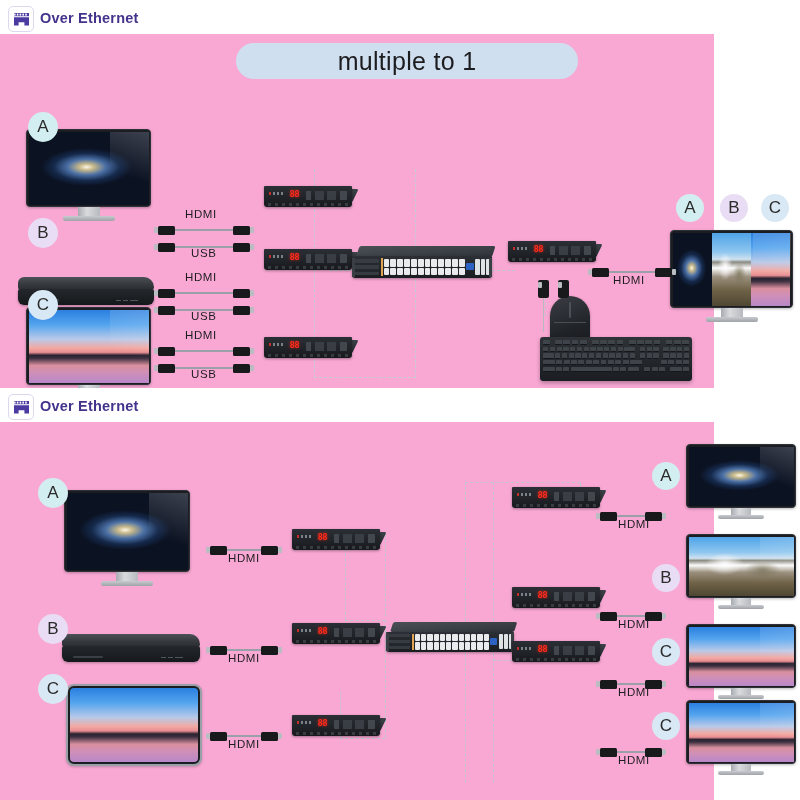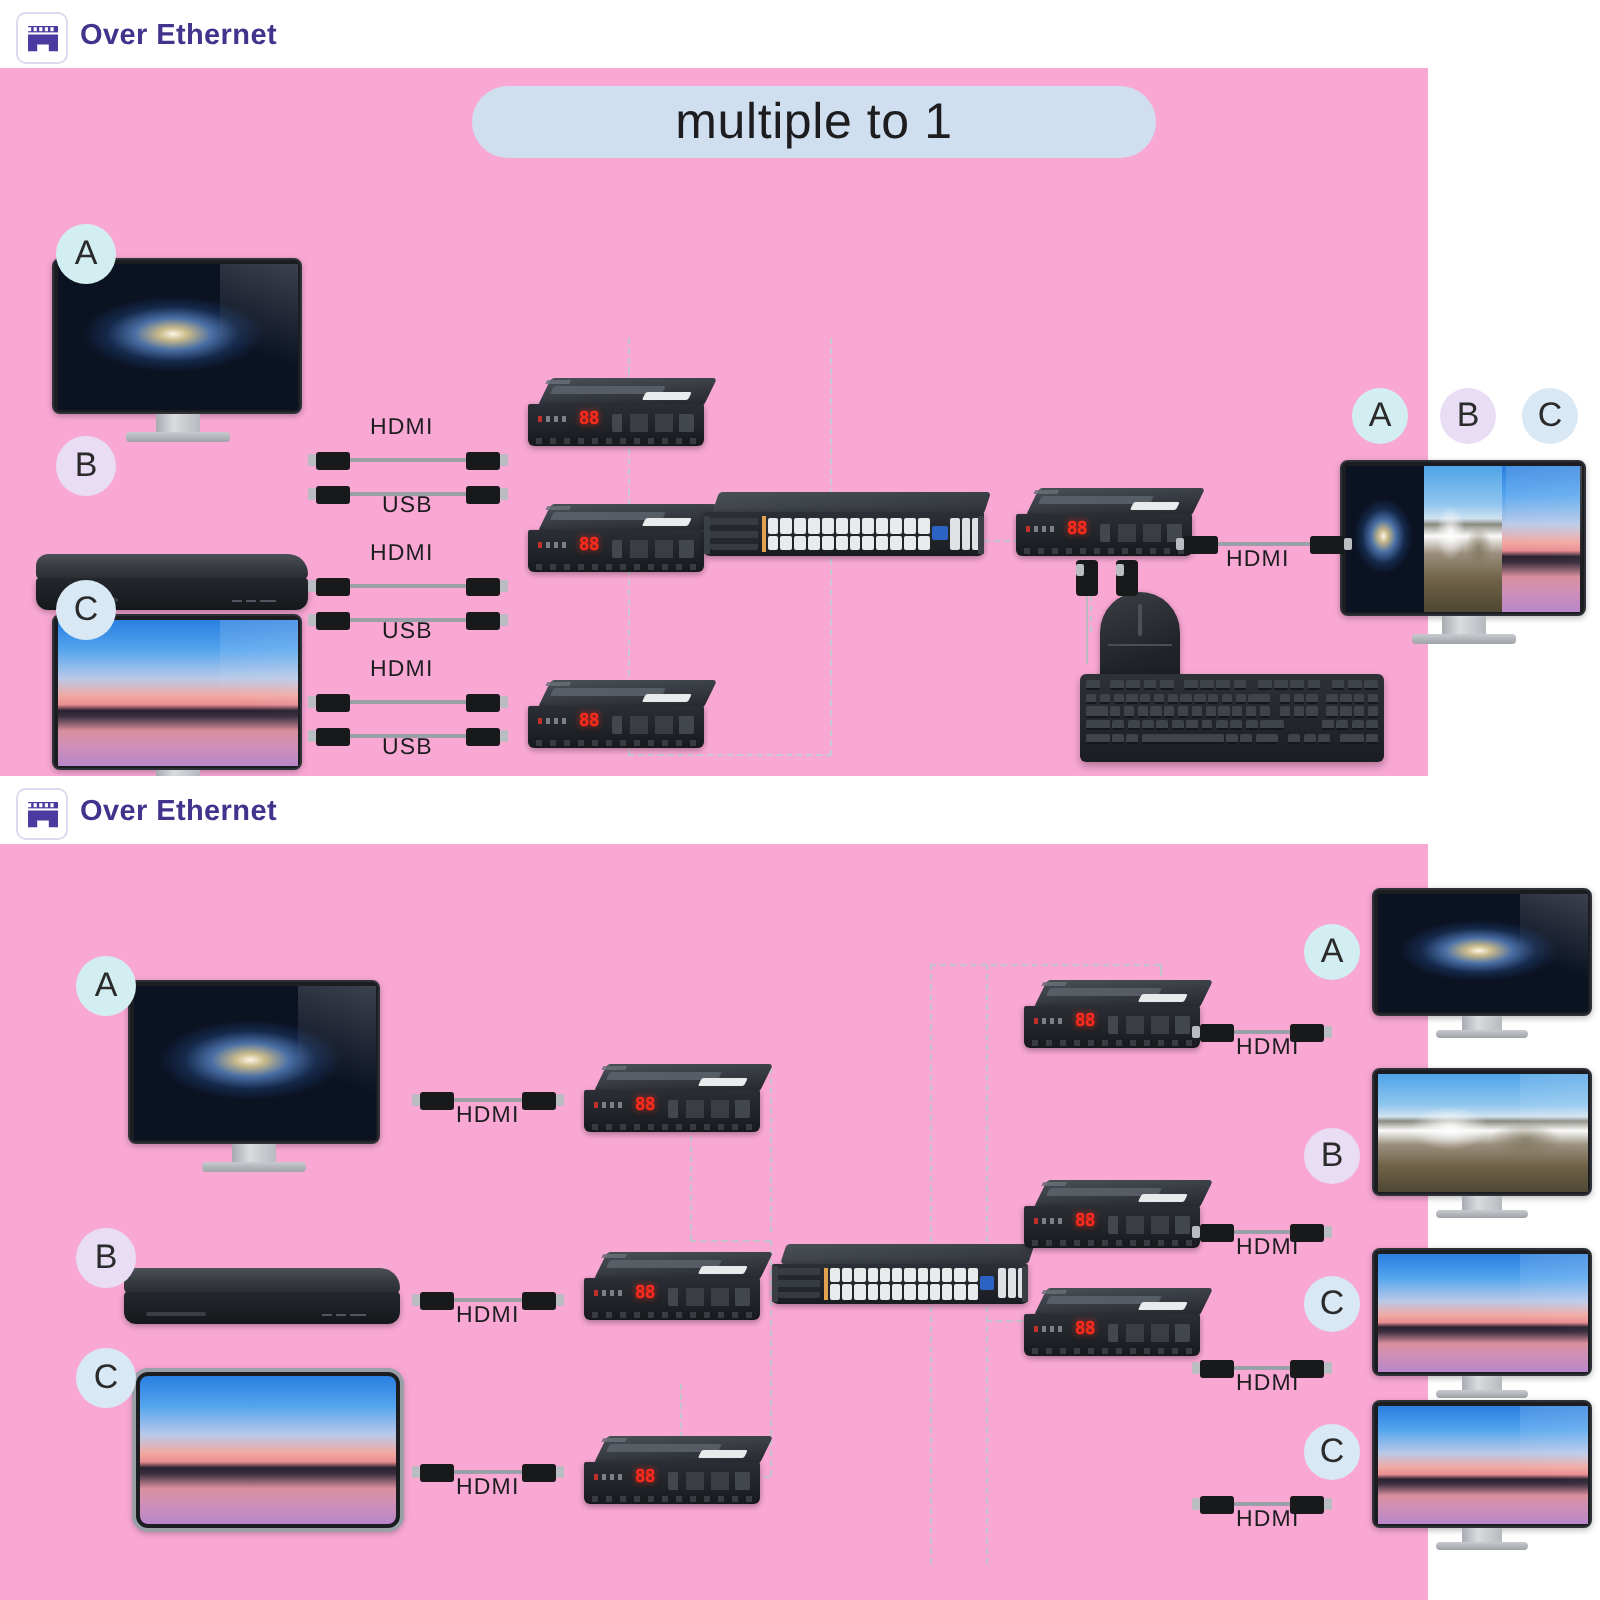--- a/index.html
+++ b/index.html
@@ -112,21 +112,21 @@
   }
   .ext .topband{
     position:absolute;left:14%;top:12%;width:64%;height:11%;
     background:#5d636b;transform:skewX(-26deg);border-radius:1px;opacity:.85;
   }
   .ext .toplogo{
     position:absolute;left:10%;top:2%;width:14%;height:7%;
     background:#6a7079;transform:skewX(-26deg);opacity:.8;
   }
   .ext .front{
-    position:absolute;left:0;bottom:0;right:0;height:62%;
+    position:absolute;left:0;bottom:16px;right:0;height:62%;
     background:linear-gradient(180deg,#2b2f35,#17191d);
     border-radius:1px 1px 3px 3px;box-shadow:0 1px 3px rgba(0,0,0,.35);
   }
   .ext .disp{
     position:absolute;left:26%;top:16%;width:17%;height:46%;
     display:flex;align-items:center;justify-content:center;
     color:#ff2a1c;font-family:"DejaVu Sans Mono",monospace;
     font-size:9px;font-weight:bold;letter-spacing:-.5px;
     text-shadow:0 0 3px rgba(255,40,25,.85);
   }

